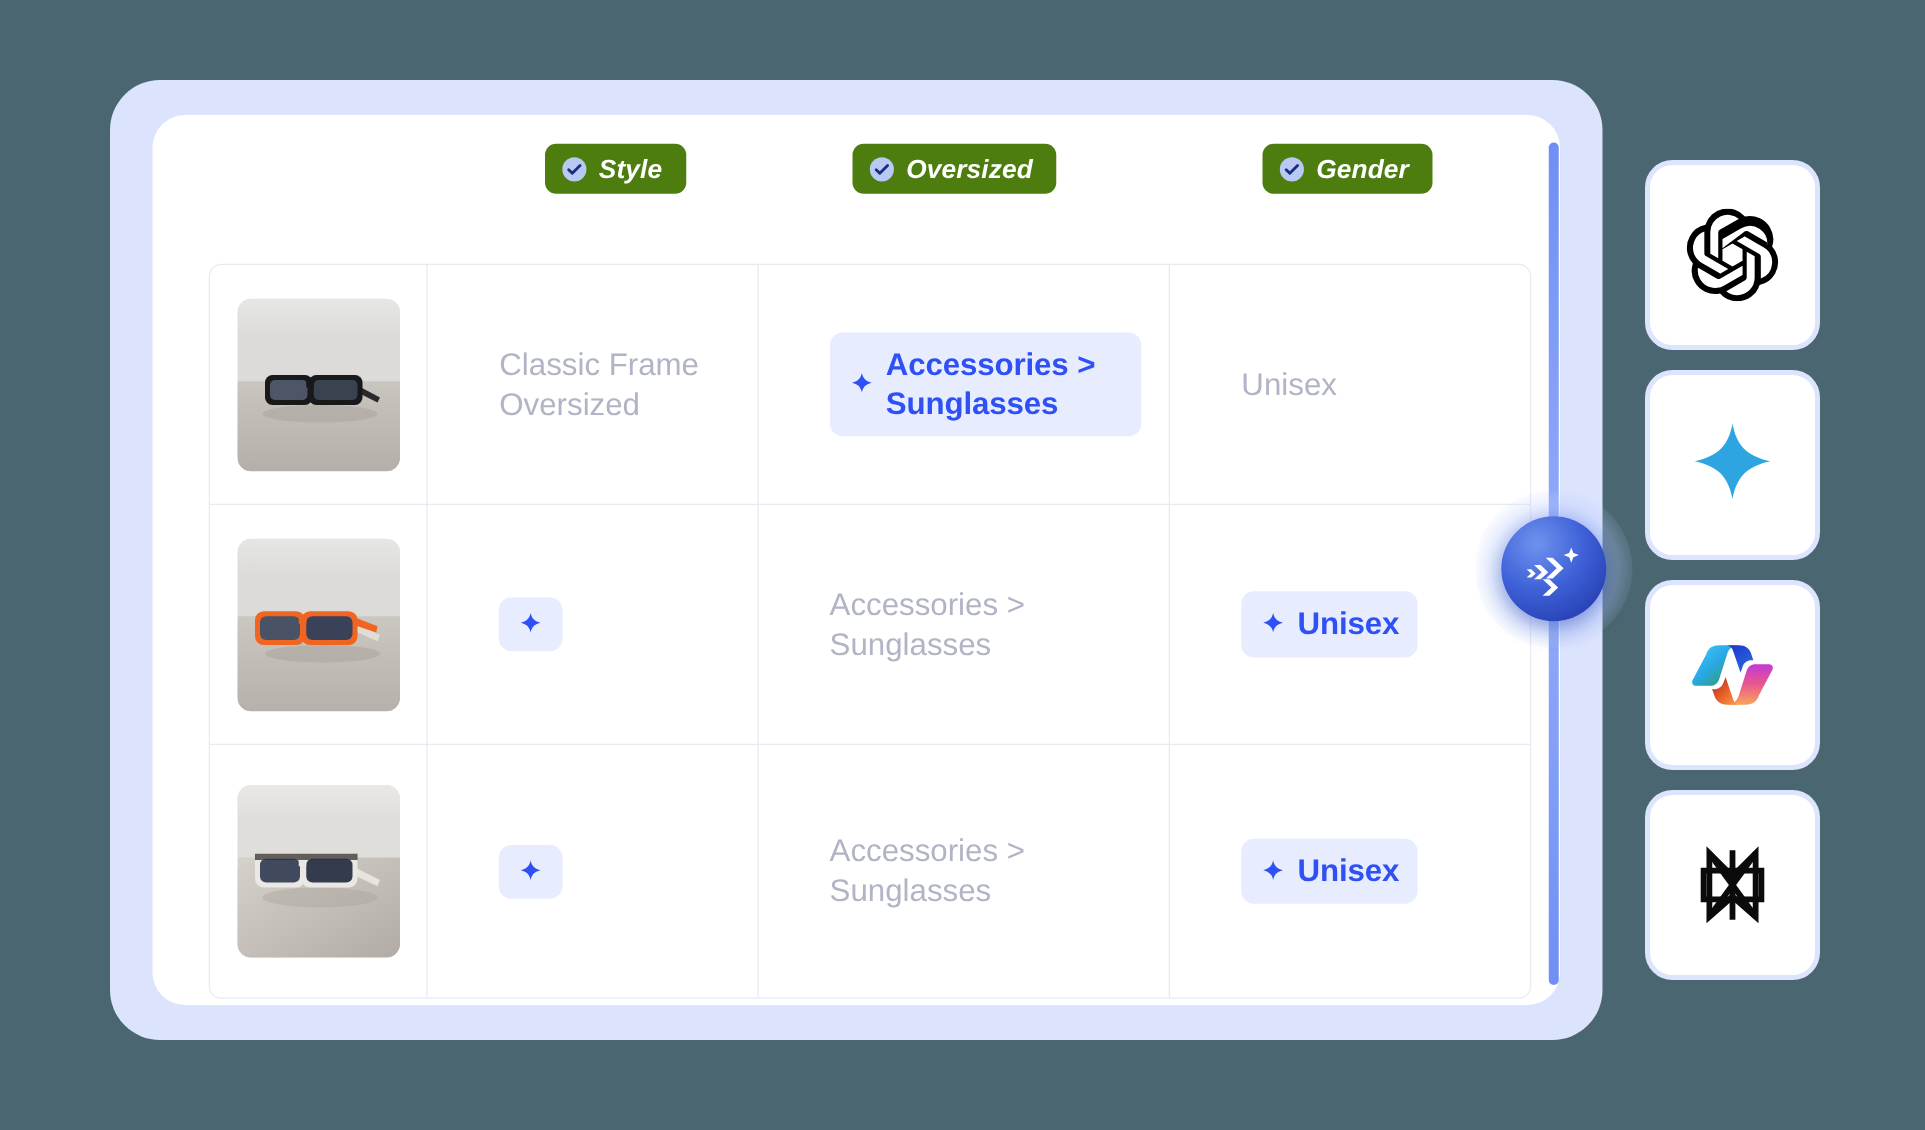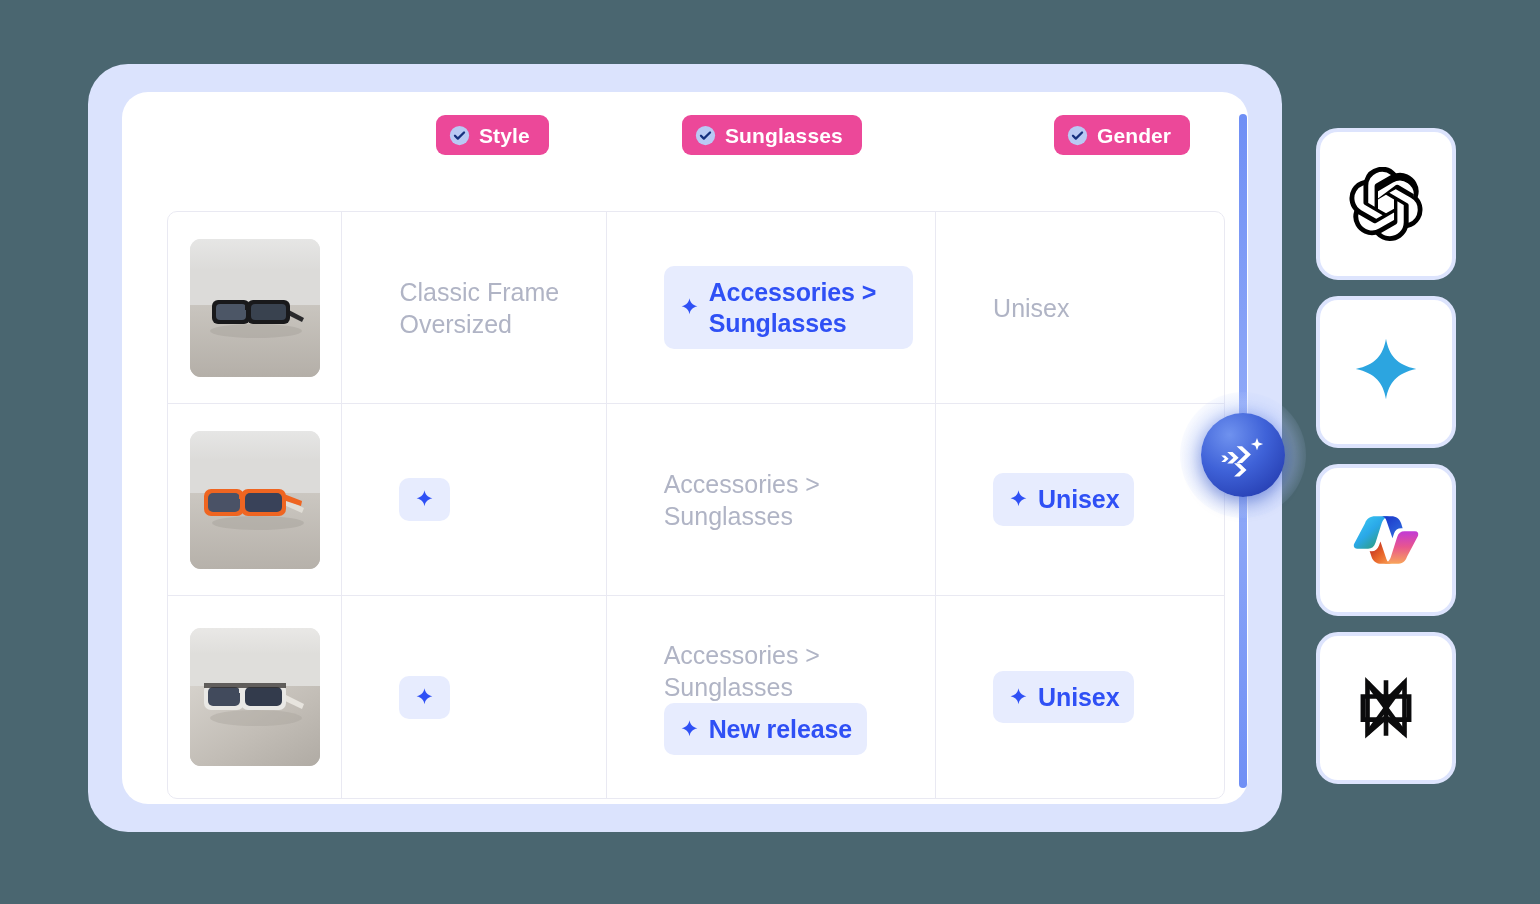--- a/index.html
+++ b/index.html
@@ -45,28 +45,29 @@
     height: 40px;
   }
 
   .chip {
     position: absolute;
     height: 40px;
     display: flex;
     align-items: center;
     gap: 9px;
     padding: 0 19px 0 13px;
-    background: #ec4899;
+    background: #4d7c0f;
     border-radius: 9px;
     white-space: nowrap;
     cursor: pointer;
+    font-style: italic;
   }
   .chip-style { left: 314px; }
   .chip-categories { left: 560px; }
-  .chip-gender { left: 932px; }
+  .chip-gender { left: 888px; }
 
   .chip-check {
     width: 21px;
     height: 21px;
     flex: 0 0 21px;
     display: block;
   }
 
   .chip-label {
     color: #ffffff;
@@ -234,21 +235,21 @@
           <path d="M6.8 12.3l3.3 3.3 7.1-7.1" fill="none" stroke="#16307f" stroke-width="2.6" stroke-linecap="round" stroke-linejoin="round"></path>
         </svg>
         <span class="chip-label">Style</span>
       </div>
 
       <div class="chip chip-categories">
         <svg class="chip-check" viewBox="0 0 24 24">
           <circle cx="12" cy="12" r="11" fill="#b9c9f4"></circle>
           <path d="M6.8 12.3l3.3 3.3 7.1-7.1" fill="none" stroke="#16307f" stroke-width="2.6" stroke-linecap="round" stroke-linejoin="round"></path>
         </svg>
-        <span class="chip-label">Sunglasses</span>
+        <span class="chip-label">Oversized</span>
       </div>
 
       <div class="chip chip-gender">
         <svg class="chip-check" viewBox="0 0 24 24">
           <circle cx="12" cy="12" r="11" fill="#b9c9f4"></circle>
           <path d="M6.8 12.3l3.3 3.3 7.1-7.1" fill="none" stroke="#16307f" stroke-width="2.6" stroke-linecap="round" stroke-linejoin="round"></path>
         </svg>
         <span class="chip-label">Gender</span>
       </div>
 
@@ -388,26 +389,20 @@
         <div class="t-cell c-style">
           <span class="badge">
             <svg class="spark" viewBox="0 0 24 24">
               <path d="M12 1.4c.9 4.9 3.1 7.5 9 9.1-5.9 1.6-8.1 4.2-9 9.1-.9-4.9-3.1-7.5-9-9.1 5.9-1.6 8.1-4.2 9-9.1z"></path>
             </svg>
           </span>
         </div>
 
         <div class="t-cell c-categories">
           <span class="muted">Accessories &gt; Sunglasses</span>
-          <span class="badge">
-            <svg class="spark" viewBox="0 0 24 24">
-              <path d="M12 1.4c.9 4.9 3.1 7.5 9 9.1-5.9 1.6-8.1 4.2-9 9.1-.9-4.9-3.1-7.5-9-9.1 5.9-1.6 8.1-4.2 9-9.1z"></path>
-            </svg>
-            <span class="badge-text">New release</span>
-          </span>
         </div>
 
         <div class="t-cell c-gender">
           <span class="badge">
             <svg class="spark" viewBox="0 0 24 24">
               <path d="M12 1.4c.9 4.9 3.1 7.5 9 9.1-5.9 1.6-8.1 4.2-9 9.1-.9-4.9-3.1-7.5-9-9.1 5.9-1.6 8.1-4.2 9-9.1z"></path>
             </svg>
             <span class="badge-text">Unisex</span>
           </span>
         </div>

